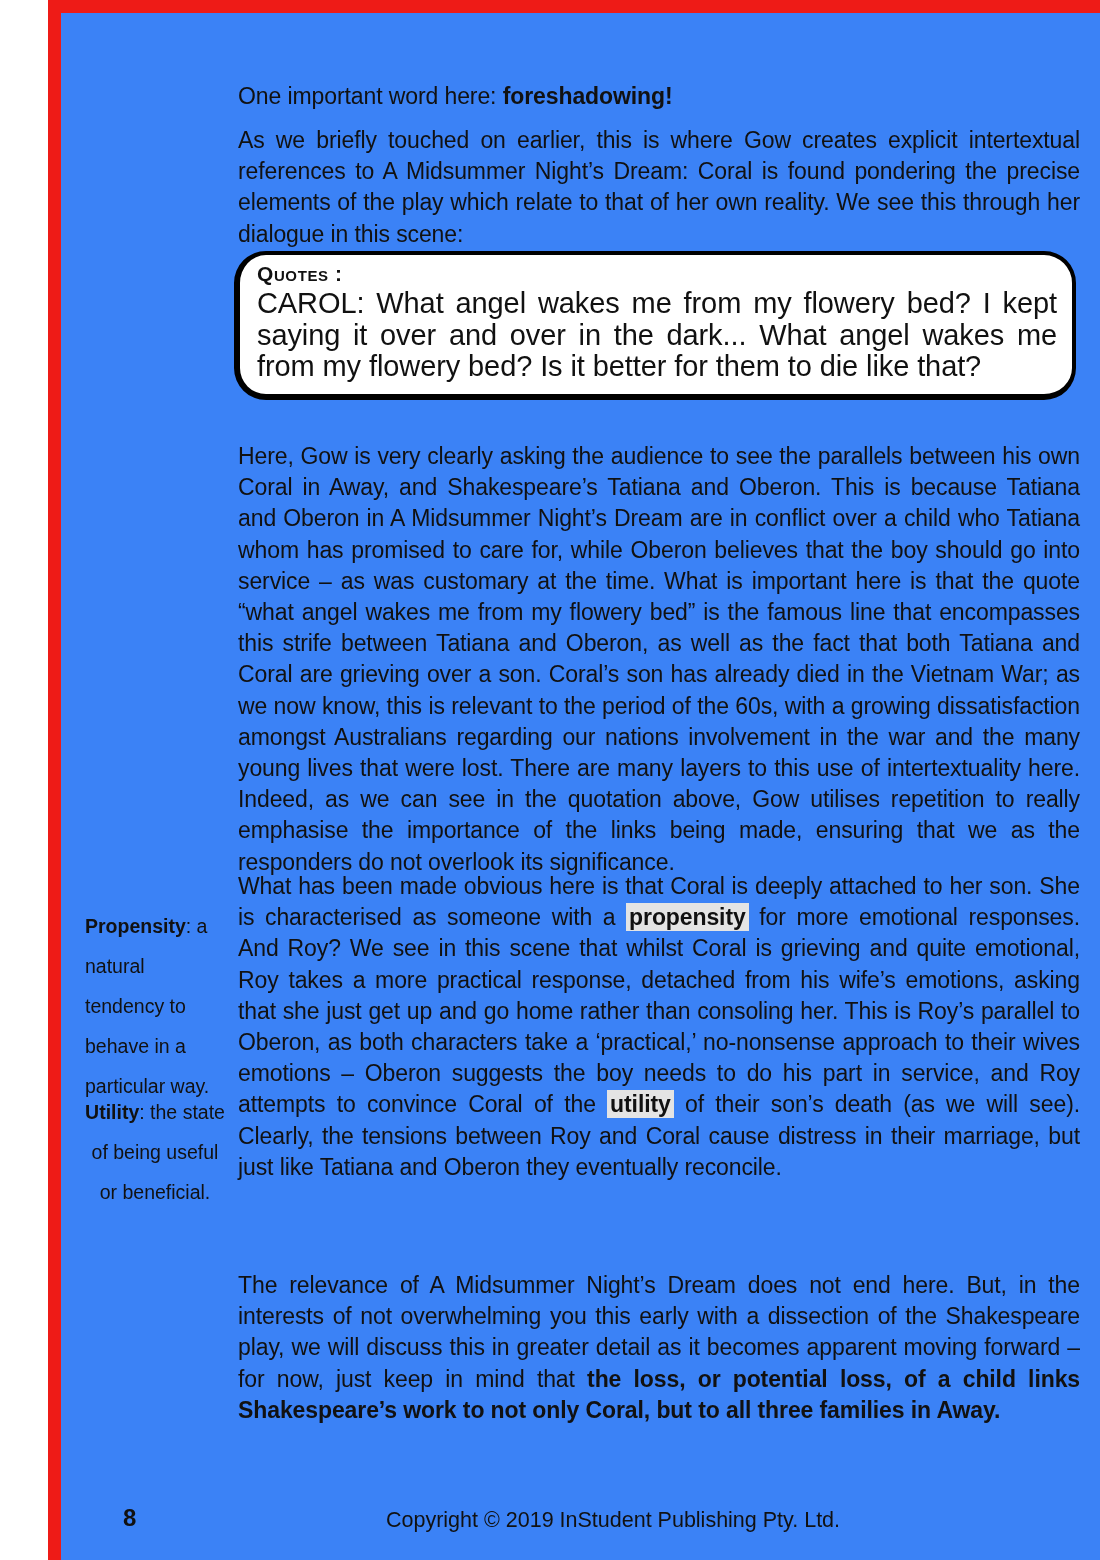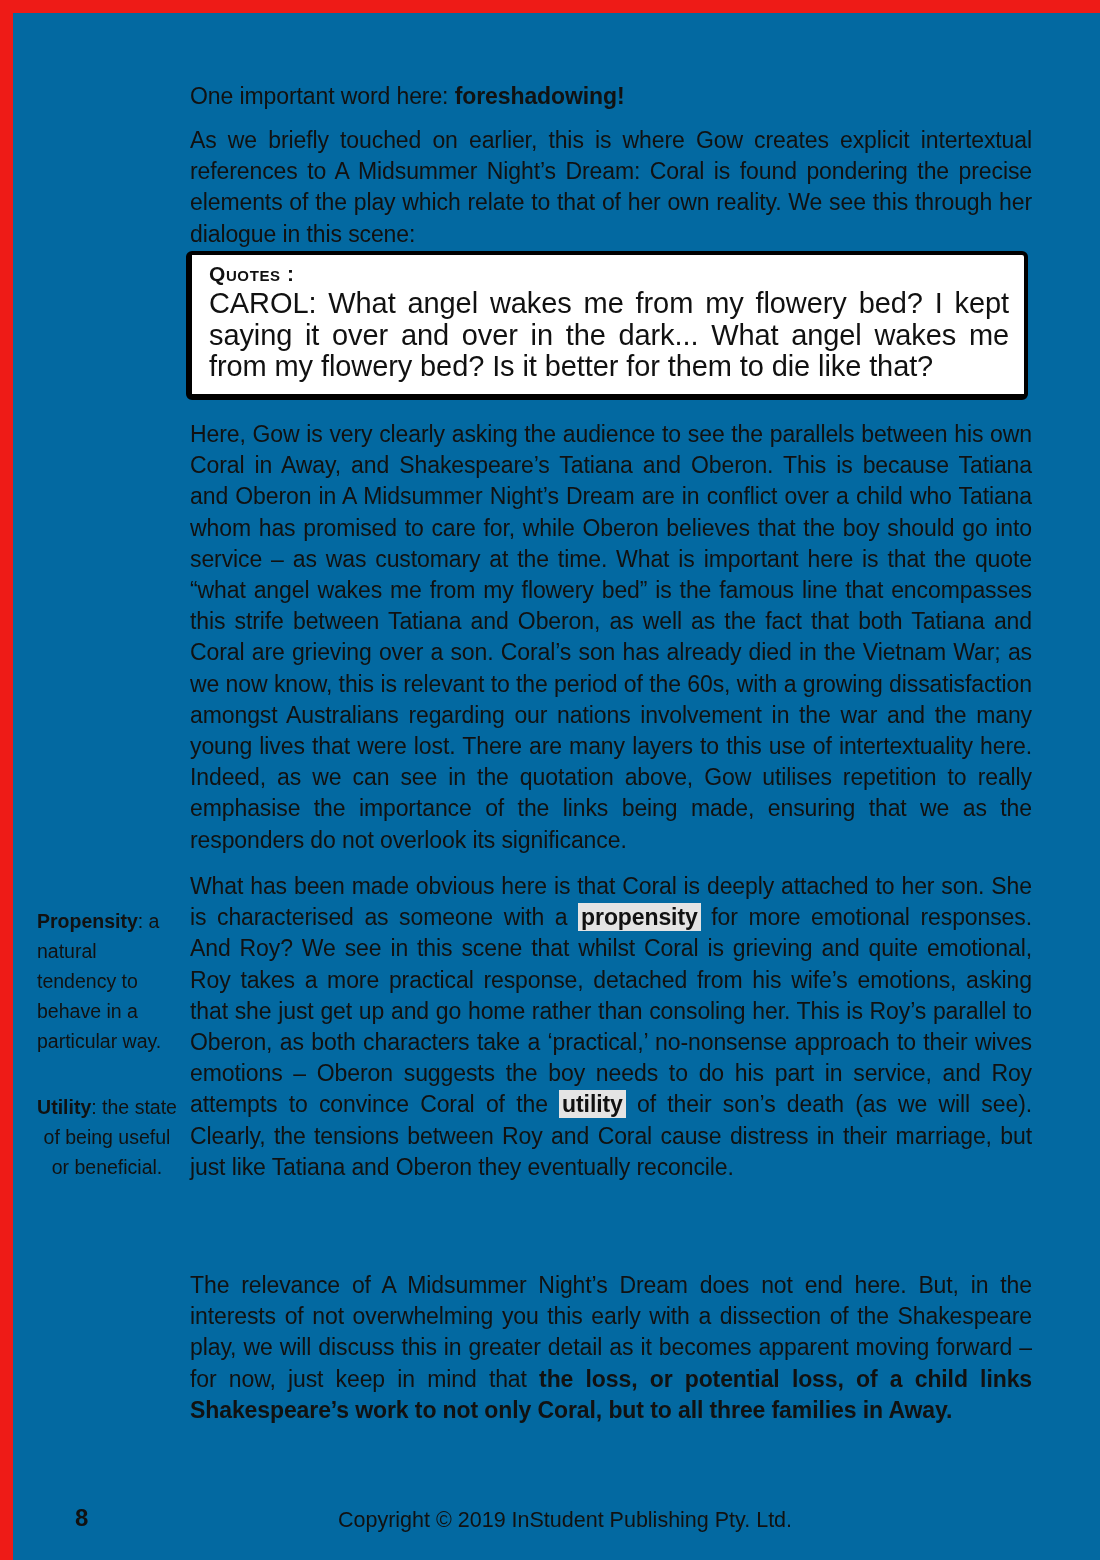--- a/index.html
+++ b/index.html
@@ -4,67 +4,67 @@
 <style>
   * { margin:0; padding:0; box-sizing:border-box; }
   html,body { background:#ffffff; }
   body {
     width:1100px; height:1560px;
     position:relative;
     overflow:hidden;
     color:var(--text,#111111);
     font-family:"Liberation Sans", sans-serif;
   }
-  .page { position:absolute; inset:0; background:#0369a1; }
+  .page { position:absolute; inset:0; background:#3b82f6;margin-left:48px; }
 
   
   .edge-top  { position:absolute; left:0; top:0; width:1100px; height:13px; background:var(--edge,#ee1b17); }
   .edge-left { position:absolute; left:0; top:0; width:13px; height:1560px; background:var(--edge,#ee1b17); }
 
   
   .block {
     position:absolute; left:190px; width:842px;
     font-size:23px; line-height:31.2px;
     letter-spacing:-0.1px;
     text-align:justify;
     color:var(--text,#111111);
   }
   .p1 { top:81px;  text-align:left; }
   .p2 { top:125px; }
-  .p3 { top:419px; }
+  .p3 { top:441px; }
   .p4 { top:871px; }
   .p5 { top:1270px; }
 
   .b  { font-weight:700; }
   .i  { }
   .hl { background:var(--highlight,#e4e4e4); padding:1px 3px; }
 
   
   .quote-box {
     position:absolute; left:186px; top:251px; width:842px;
     border:4px solid #000;
     border-left-width:6px; border-bottom-width:6px;
-    border-radius:6px;
+    border-radius:32px;
     padding:7px 15px 11px 17px;
     background:#ffffff;
   }
   .quote-label {
     font-size:21px; font-weight:700;
     font-variant:small-caps; letter-spacing:0.6px;
     margin-bottom:2px;
   }
   .quote-text {
     font-size:29px; line-height:31.5px; letter-spacing:-0.1px;
     text-align:justify;
   }
 
   
   .margin-note {
     position:absolute; left:37px; width:140px;
-    font-size:19.5px; line-height:30px;
+    font-size:19.5px; line-height:40px;
     text-align:left;
   }
   .note1 { top:906px; }
   .note2 { top:1092px;text-align:center; }
   .margin-note .term { font-weight:700; }
 
   
   .footer-page {
     position:absolute; left:75px; top:1504px;
     font-size:24px; font-weight:700;

